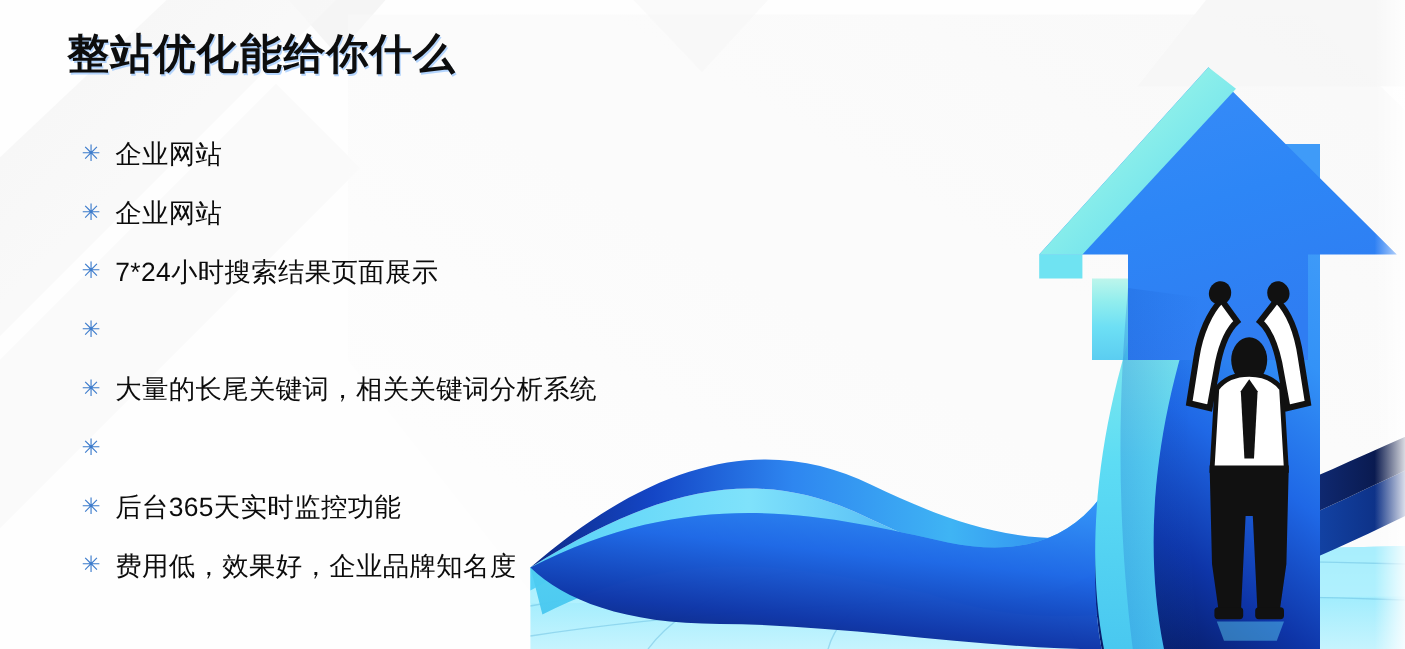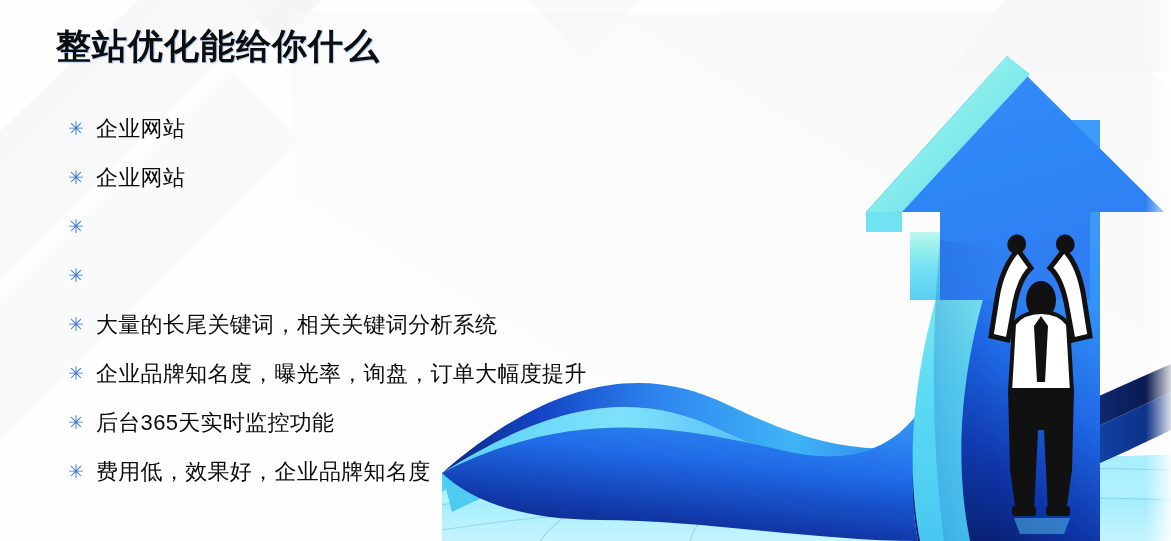--- a/index.html
+++ b/index.html
@@ -262,34 +262,34 @@
       <span class="bullet-text">企业网站</span>
     </div>
 
     <div class="bullet-row">
       <span class="bullet-mark">✳</span>
       <span class="bullet-text">企业网站</span>
     </div>
 
     <div class="bullet-row">
       <span class="bullet-mark">✳</span>
+      <span class="bullet-text">7*24小时搜索结果页面展示</span>
     </div>
 
     <div class="bullet-row">
       <span class="bullet-mark">✳</span>
     </div>
 
     <div class="bullet-row">
       <span class="bullet-mark">✳</span>
       <span class="bullet-text">大量的长尾关键词，相关关键词分析系统</span>
     </div>
 
     <div class="bullet-row">
       <span class="bullet-mark">✳</span>
-      <span class="bullet-text">企业品牌知名度，曝光率，询盘，订单大幅度提升</span>
     </div>
 
     <div class="bullet-row">
       <span class="bullet-mark">✳</span>
       <span class="bullet-text">后台365天实时监控功能</span>
     </div>
 
     <div class="bullet-row">
       <span class="bullet-mark">✳</span>
       <span class="bullet-text">费用低，效果好，企业品牌知名度</span>

